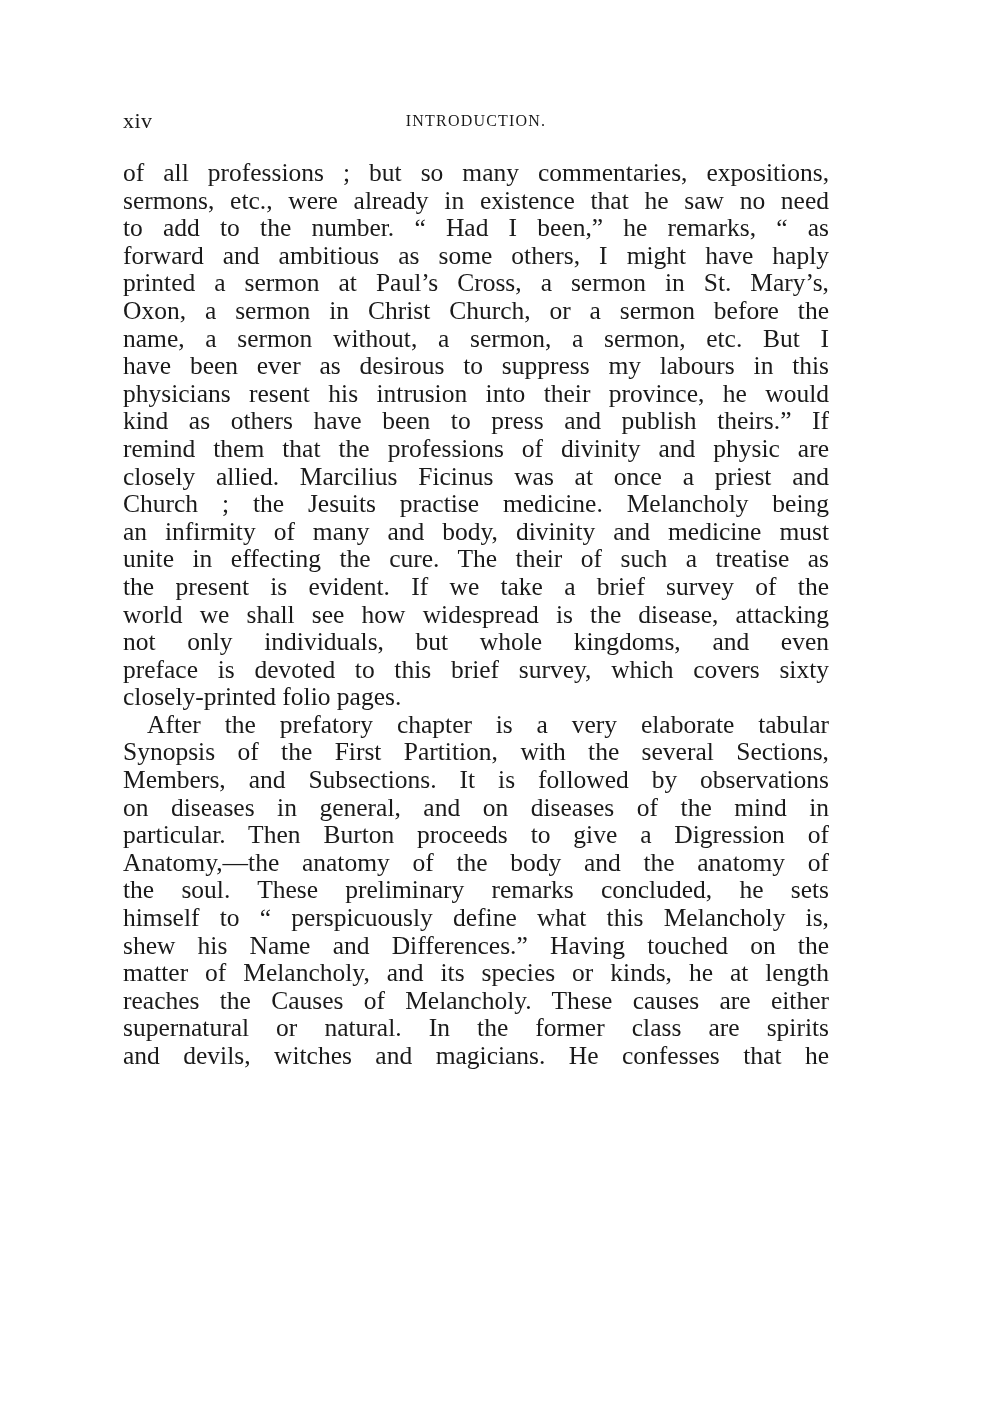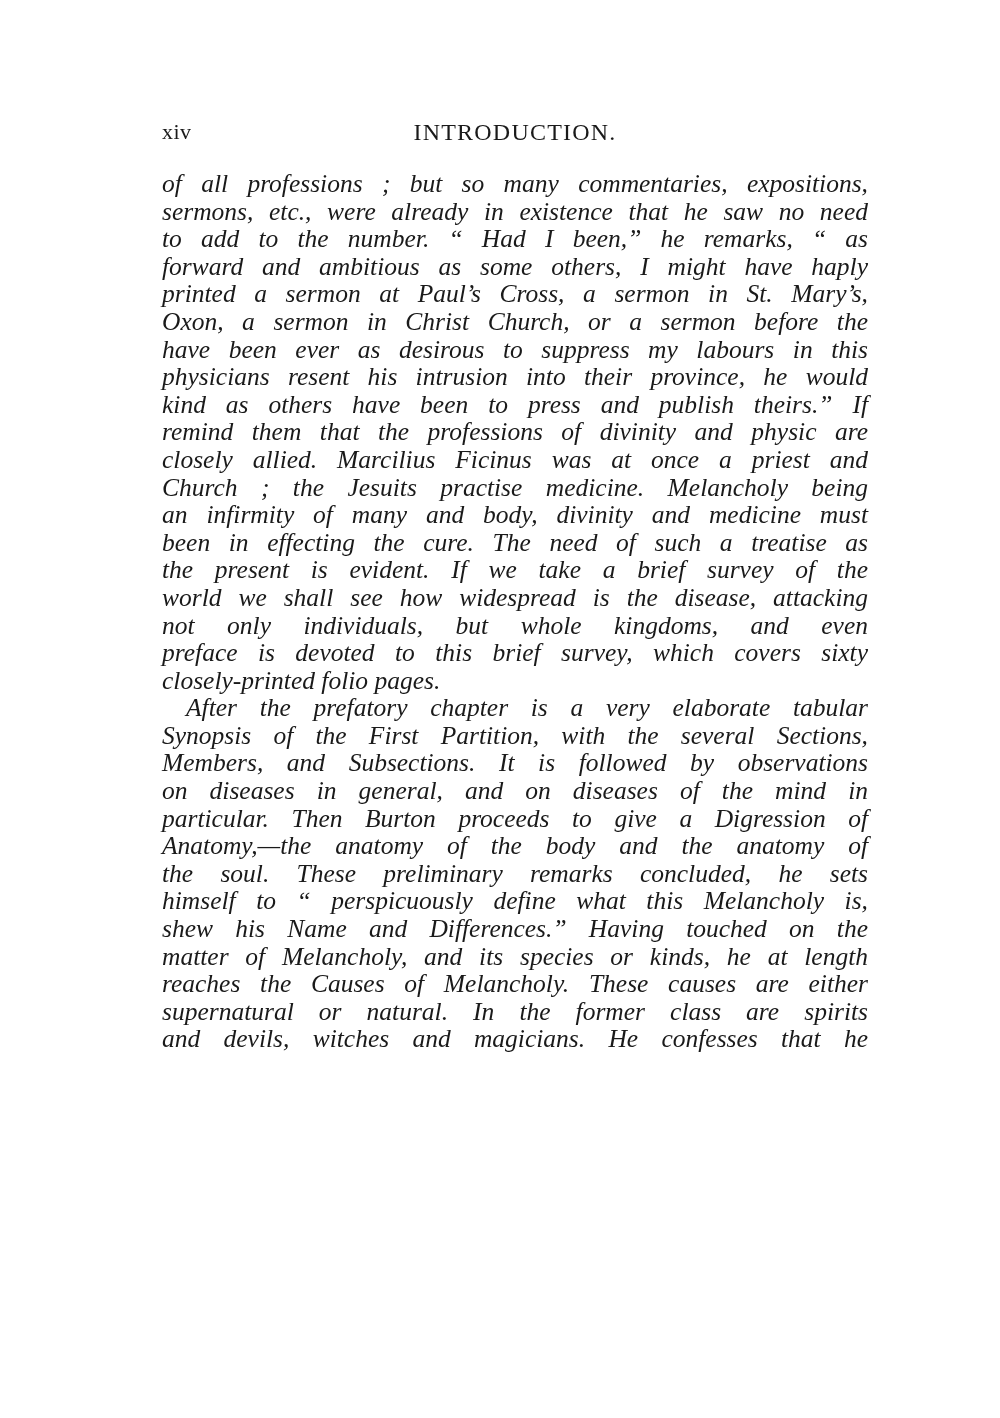--- a/index.html
+++ b/index.html
@@ -11,48 +11,46 @@
       width: 1000px;
       height: 1418px;
       position: relative;
       overflow: hidden;
       color: #1a1a1a;
       font-family: "Liberation Serif", "DejaVu Serif", serif;
     }
     .page {
       position: absolute;
       left: 123px;
-      top: 117px;
+      top: 106px;
       width: 706px;
-      margin-left: 39px;
     }
     .running-head {
       position: relative;
       height: 30px;
       font-size: 22px;
       line-height: 30px;
     }
     .folio {
       position: absolute;
       left: 0;
       top: 0;
       letter-spacing: 0.5px;
     }
     .head-title {
       position: absolute;
       left: 0;
       right: 0;
       top: 0;
       text-align: center;
       letter-spacing: 1.2px;
-      font-size: 24px;
+      font-size: 16px;
     }
     .body-text {
       margin-top: 23px;
-      font-style: italic;
     }
     .line {
       display: block;
       font-size: 25.5px;
       line-height: 27.6px;
       height: 27.6px;
       white-space: nowrap;
       text-align: justify;
       text-align-last: justify;
       overflow: visible;
@@ -75,28 +73,29 @@
 
   <div class="body-text">
 
     <div class="paragraph">
       <span class="line">of all professions ; but so many commentaries, expositions,</span>
       <span class="line">sermons, etc., were already in existence that he saw no need</span>
       <span class="line">to add to the number.  “ Had I been,” he remarks, “ as</span>
       <span class="line">forward and ambitious as some others, I might have haply</span>
       <span class="line">printed a sermon at Paul’s Cross, a sermon in St. Mary’s,</span>
       <span class="line">Oxon, a sermon in Christ Church, or a sermon before the</span>
+      <span class="line">name, a sermon without, a sermon, a sermon, etc.  But I</span>
       <span class="line">have been ever as desirous to suppress my labours in this</span>
       <span class="line">physicians resent his intrusion into their province, he would</span>
       <span class="line">kind as others have been to press and publish theirs.”  If</span>
       <span class="line">remind them that the professions of divinity and physic are</span>
       <span class="line">closely allied.  Marcilius Ficinus was at once a priest and</span>
       <span class="line">Church ; the Jesuits practise medicine.  Melancholy being</span>
       <span class="line">an infirmity of many and body, divinity and medicine must</span>
-      <span class="line">been in effecting the cure.  The need of such a treatise as</span>
+      <span class="line">unite in effecting the cure.  The their of such a treatise as</span>
       <span class="line">the present is evident.  If we take a brief survey of the</span>
       <span class="line">world we shall see how widespread is the disease, attacking</span>
       <span class="line">not only individuals, but whole kingdoms, and even</span>
       <span class="line">preface is devoted to this brief survey, which covers sixty</span>
       <span class="line last">closely-printed folio pages.</span>
     </div>
 
     <div class="paragraph">
       <span class="line indent">After the prefatory chapter is a very elaborate tabular</span>
       <span class="line">Synopsis of the First Partition, with the several Sections,</span>

